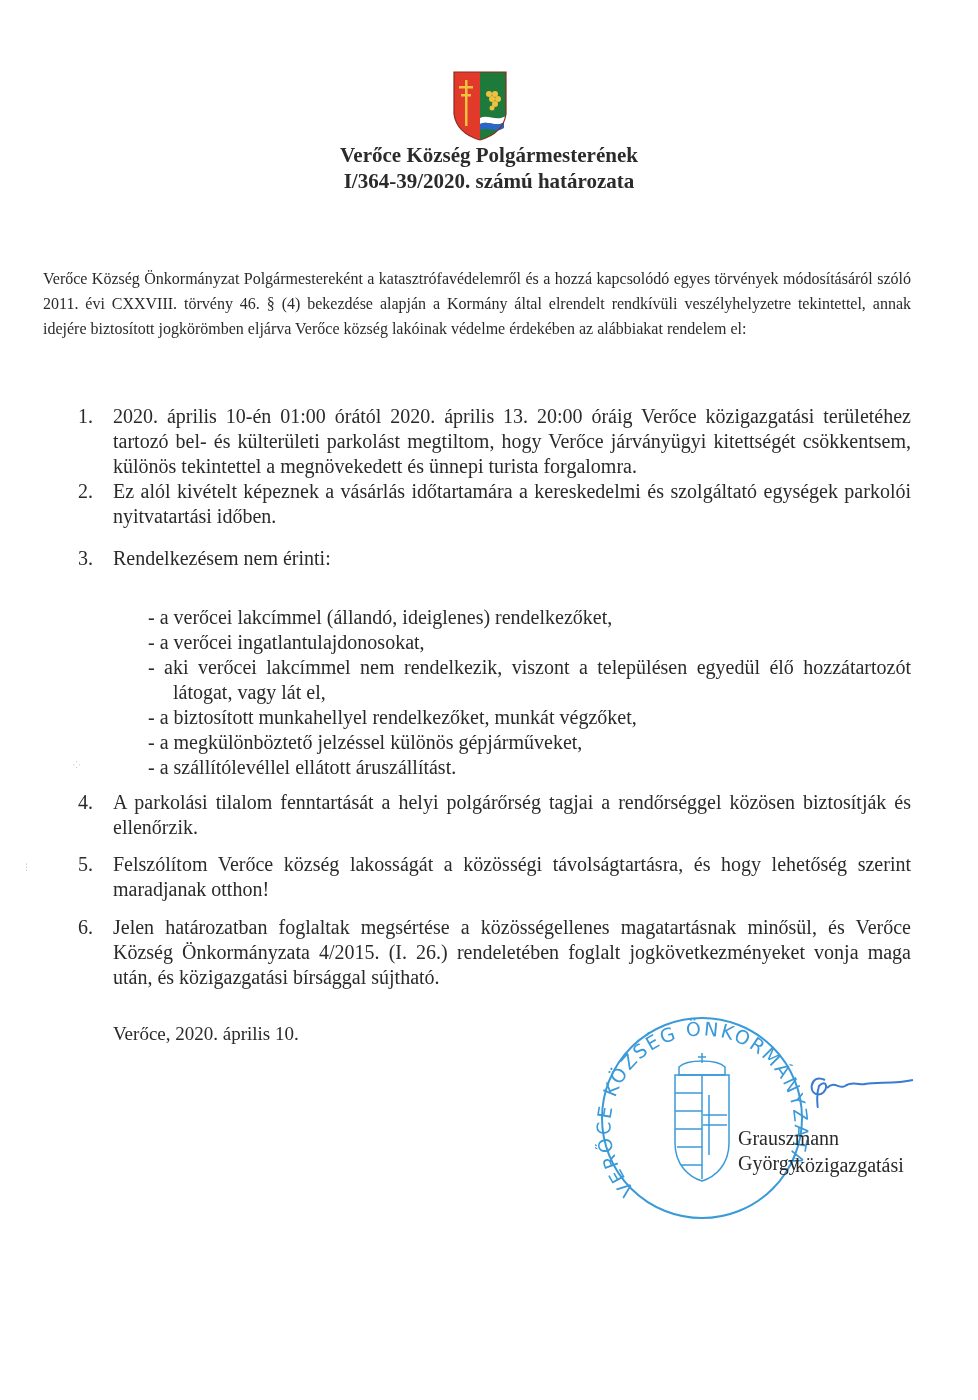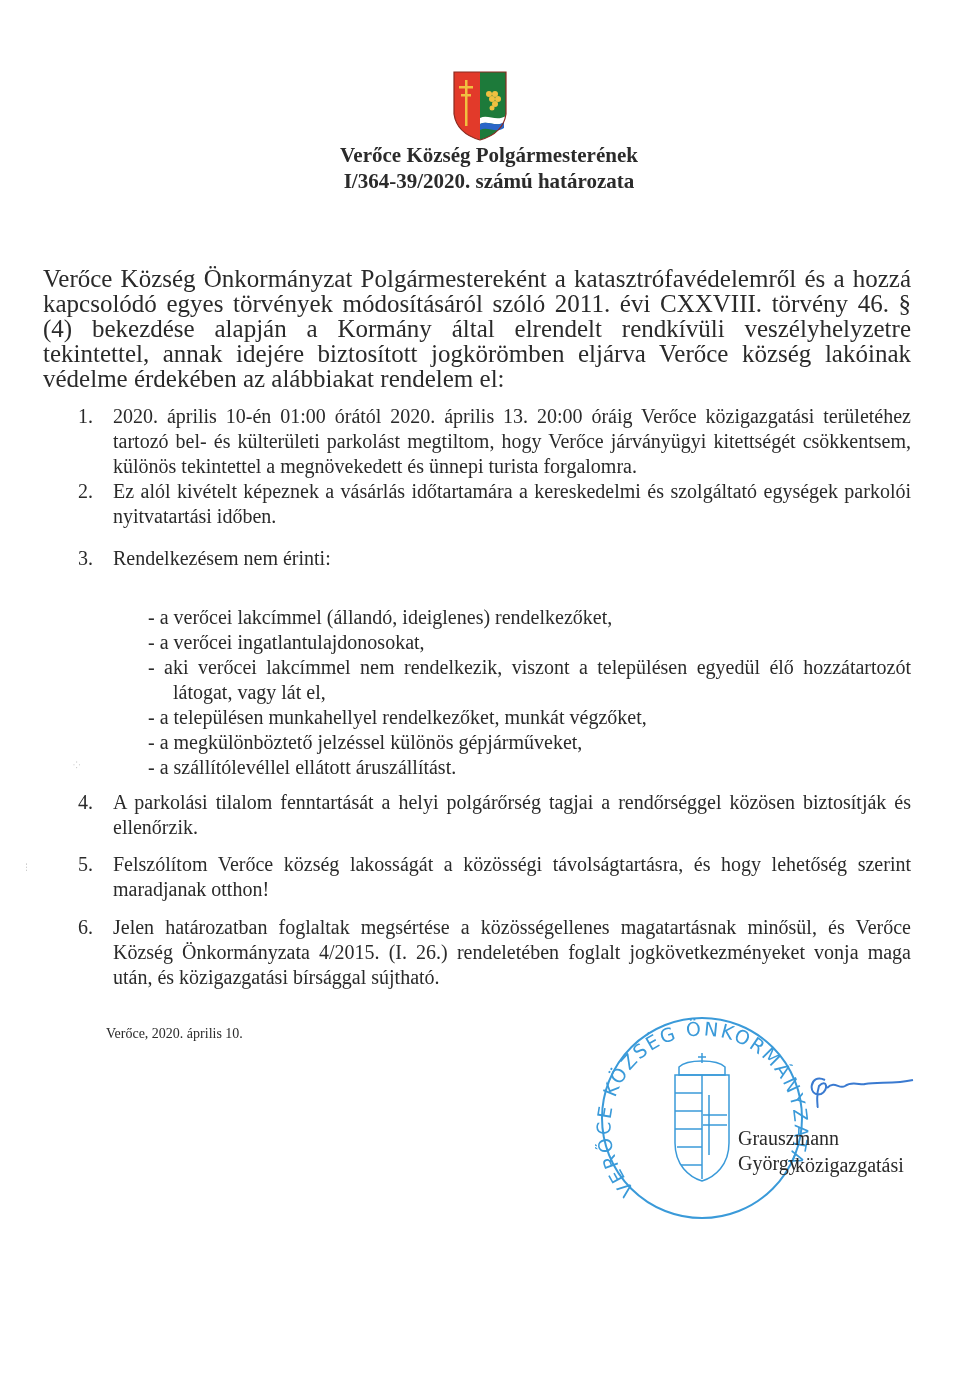--- a/index.html
+++ b/index.html
@@ -6,31 +6,31 @@
   body { width:978px; height:1400px; position:relative; overflow:hidden;
          font-family:"Liberation Serif","DejaVu Serif",serif; color:#2a2a2a; }
   .page { position:absolute; left:0; top:0; width:774px; height:1400px; }
 
   .crest { position:absolute; left:452px; top:70px; width:56px; height:72px; }
 
   .title { position:absolute; left:0; width:978px; text-align:center; top:142px;
            font-weight:bold; font-size:21px; line-height:26px; color:#2b2b2b; }
 
   .intro { position:absolute; left:43px; width:868px; top:266px;
-           font-size:25px; line-height:25px; text-align:justify; text-align-last:left; }
+           font-size:16px; line-height:25px; text-align:justify; text-align-last:left; }
 
   .item { position:absolute; left:78px; width:833px; font-size:20px; line-height:25px; }
   .item .num { position:absolute; left:0; top:0; width:30px; }
   .item .body { margin-left:35px; text-align:justify; text-align-last:left; }
 
   .subitems { position:absolute; left:148px; width:763px; font-size:20px; line-height:25px; }
   .sub { text-align:justify; text-align-last:left; }
   .sub.hang { padding-left:25px; text-indent:-25px; }
 
-  .place-date { position:absolute; left:106px; top:1021px; font-size:14px; line-height:25px;text-align:right; }
+  .place-date { position:absolute; left:113px; top:1021px; font-size:19px; line-height:25px;text-align:right; }
 
   .stamp { position:absolute; left:595px; top:1015px; width:215px; height:210px; }
   .signature-scribble { position:absolute; left:805px; top:1068px; width:110px; height:40px; }
   .signer-name { position:absolute; left:738px; top:1126px; font-size:20px; line-height:25px; }
   .signer-title { position:absolute; left:795px; top:1153px; font-size:20px; line-height:25px; }
 
   .speck { position:absolute; color:#bbb; font-size:9px; }
 </style>
 </head>
 <body>
@@ -75,21 +75,21 @@
 
   <div class="item" style="top:546px;">
     <span class="num">3.</span>
     <div class="body">Rendelkezésem nem érinti:</div>
   </div>
 
   <div class="subitems" style="top:571px;margin-top:34px;">
     <div class="sub">- a verőcei lakcímmel (állandó, ideiglenes) rendelkezőket,</div>
     <div class="sub">- a verőcei ingatlantulajdonosokat,</div>
     <div class="sub hang">- aki verőcei lakcímmel nem rendelkezik, viszont a településen egyedül élő hozzátartozót látogat, vagy lát el,</div>
-    <div class="sub">- a településen munkahellyel rendelkezőket, munkát végzőket,</div>
+    <div class="sub">- a biztosított munkahellyel rendelkezőket, munkát végzőket,</div>
     <div class="sub">- a megkülönböztető jelzéssel különös gépjárműveket,</div>
     <div class="sub">- a szállítólevéllel ellátott áruszállítást.</div>
   </div>
 
   <div class="item" style="top:790px;">
     <span class="num">4.</span>
     <div class="body">A parkolási tilalom fenntartását a helyi polgárőrség tagjai a rendőrséggel közösen biztosítják és ellenőrzik.</div>
   </div>
 
   <div class="item" style="top:852px;">

